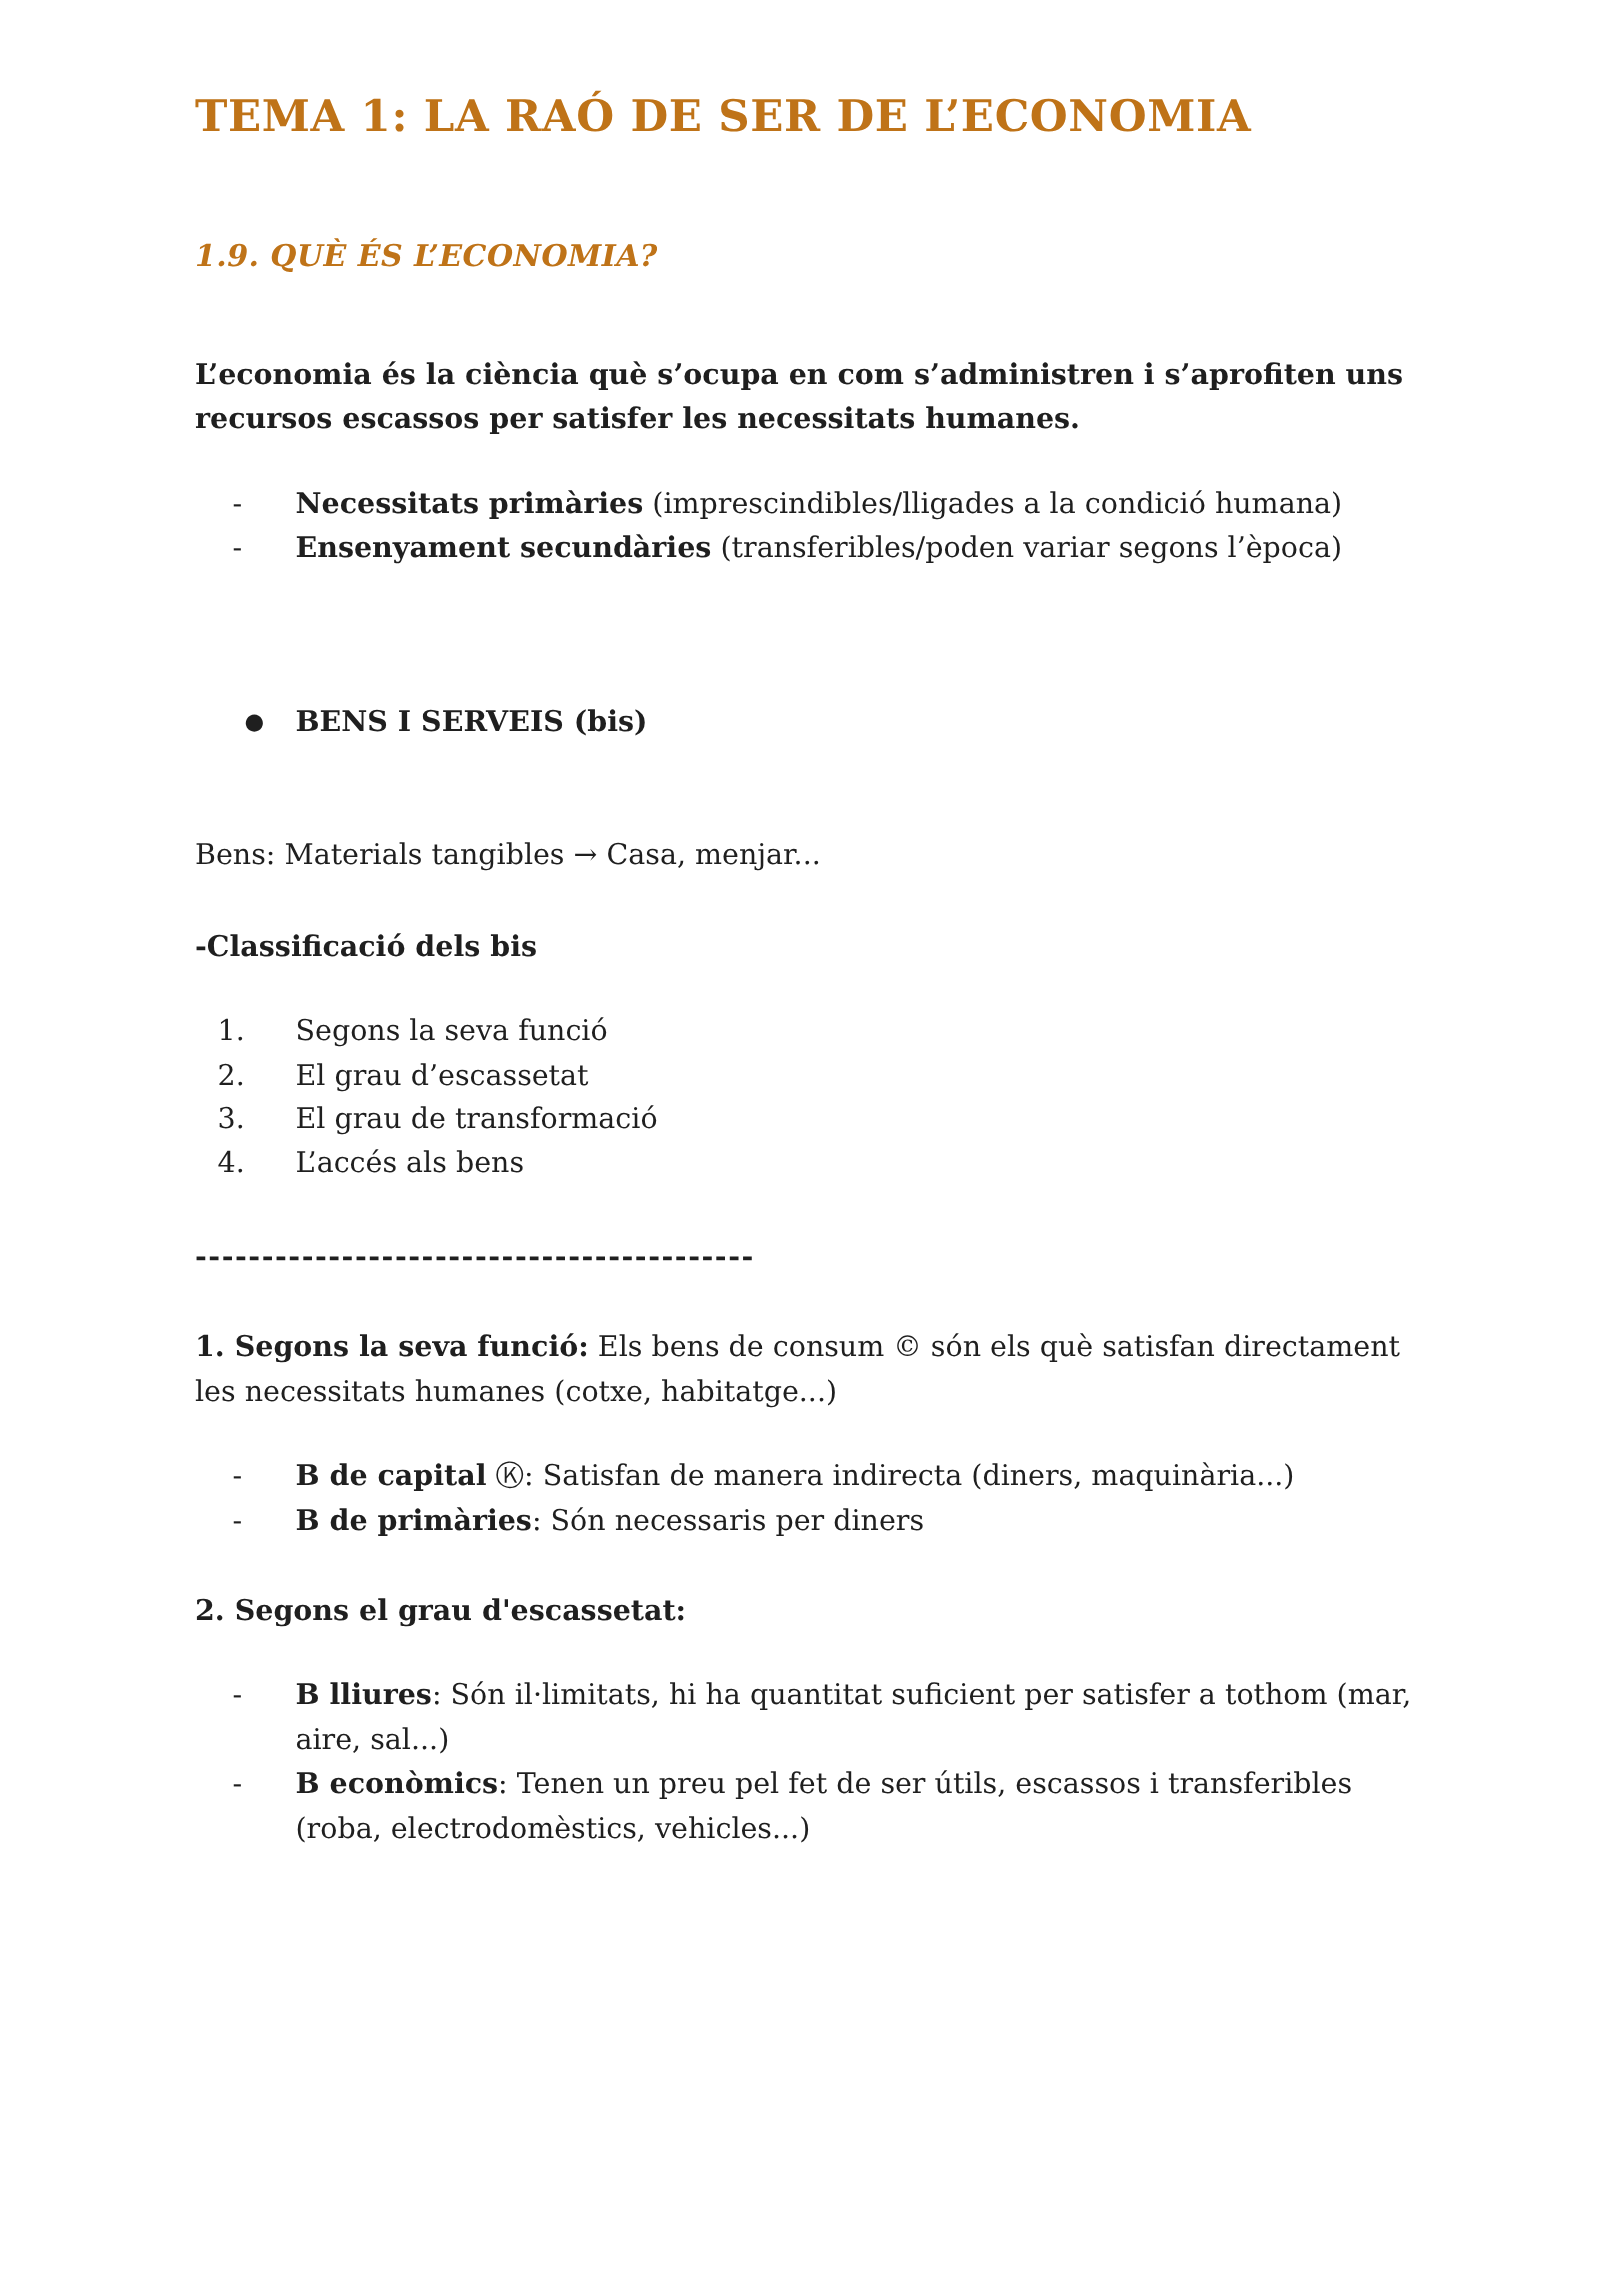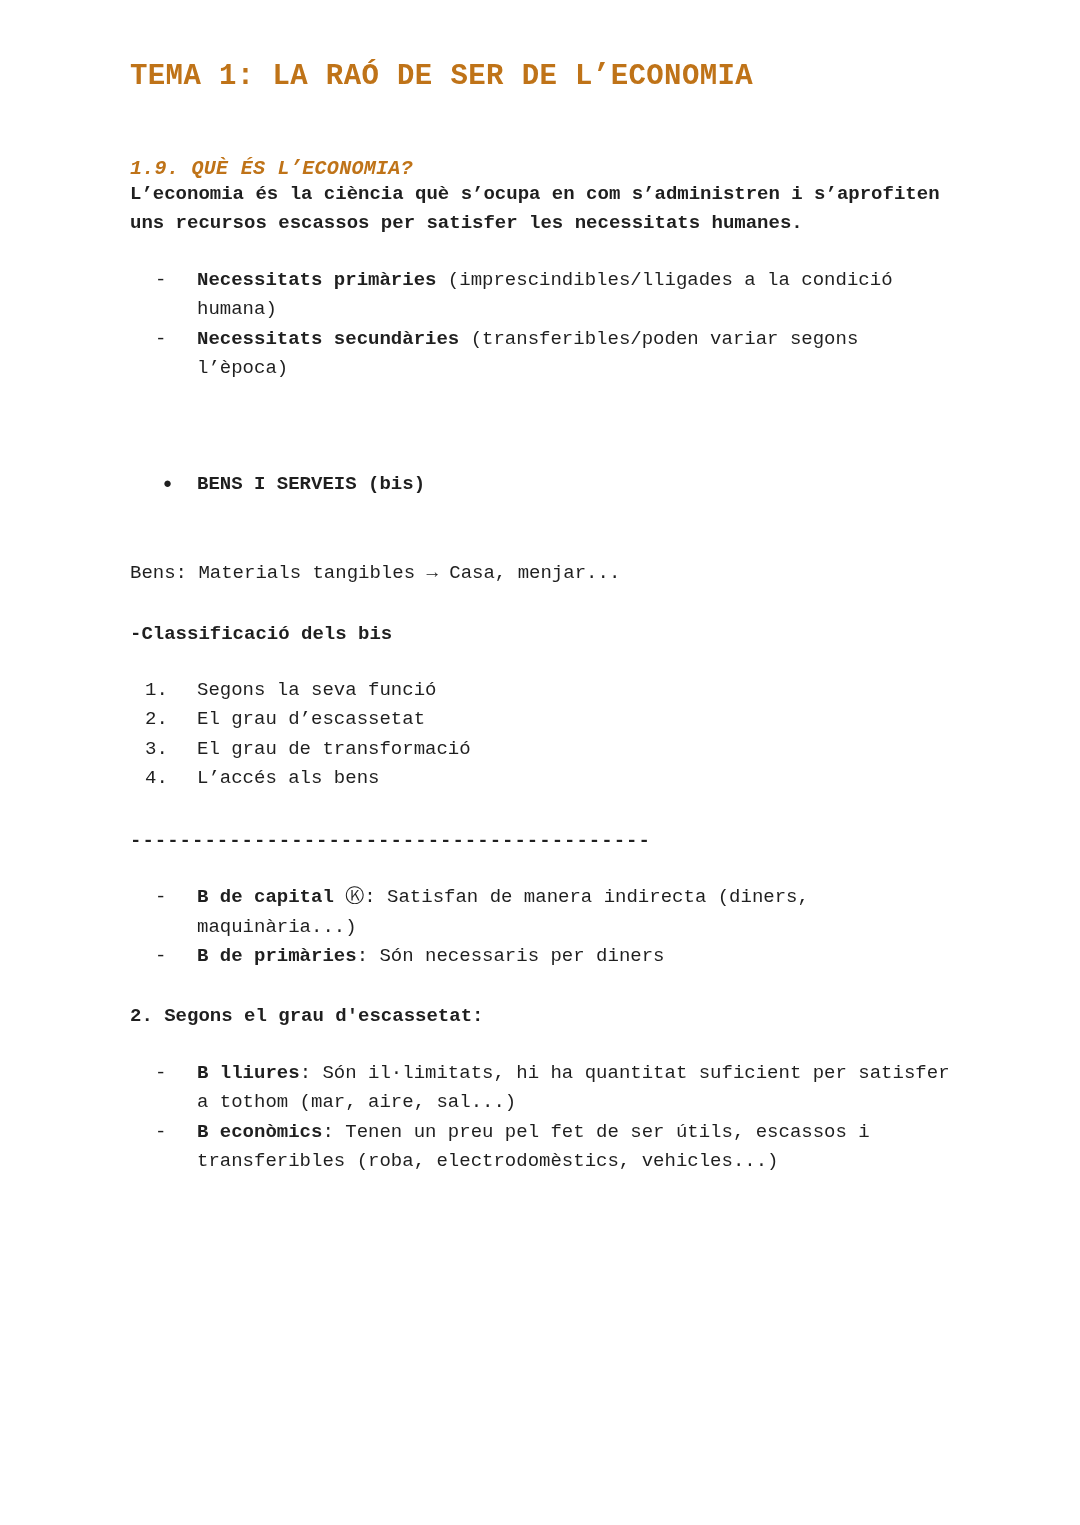--- a/index.html
+++ b/index.html
@@ -8,42 +8,41 @@
     width: 1080px;
     height: 1525px;
     font-family: "DejaVu Serif", "Liberation Serif", serif;
     color: var(--text-color, #1f1f1f);
     overflow: hidden;
   }
   .page {
     padding: 60px 130px 40px 130px;
     width: 1080px;
     height: 1525px;
-    font-family: Liberation Mono, monospace;
   }
   h1 {
     color: var(--heading-color, #bf7318);
     font-size: 29px;
     font-weight: bold;
     letter-spacing: 0.4px;
   }
   h2 {
     color: var(--heading-color, #bf7318);
     font-size: 20px;
     font-weight: bold;
     font-style: italic;
     letter-spacing: 0.3px;
     margin-top: 64px;
   }
   p, li, .bullet-row {
     font-size: 19px;
     line-height: 1.55;
   }
   .bold-para { font-weight: bold; }
-  .mt-lg { }
+  .mt-lg { margin-top: 54px; }
   .mt-md { margin-top: 31px; }
   .mt-sm { margin-top: 27px; }
   .mt-xl { margin-top: 86px; }
   .mt-xxl { margin-top: 60px; }
 
   ul.dash-list, ol.num-list { list-style: none; }
   ul.dash-list li {
     display: flex;
     padding-left: 25px;
   }
@@ -89,21 +88,21 @@
   <p class="bold-para mt-lg">L’economia és la ciència què s’ocupa en com s’administren i s’aprofiten uns recursos escassos per satisfer les necessitats humanes.</p>
 
 
   <ul class="dash-list mt-sm">
     <li>
       <span class="marker">-</span>
       <span class="li-text"><b>Necessitats primàries</b><span> (imprescindibles/lligades a la condició humana)</span></span>
     </li>
     <li>
       <span class="marker">-</span>
-      <span class="li-text"><b>Necessitats secundàries</b><span> (transferibles/poden variar segons l’època)</span></span>
+      <span class="li-text"><b>Ensenyament secundàries</b><span> (transferibles/poden variar segons l’època)</span></span>
     </li>
   </ul>
 
   <div class="bullet-row mt-xl">
     <span class="marker">●</span>
     <span class="li-text">BENS I SERVEIS (bis)</span>
   </div>
 
   <p class="mt-xxl">Bens: Materials tangibles  →  Casa, menjar...</p>
 
@@ -124,20 +123,21 @@
       <span class="li-text">El grau de transformació</span>
     </li>
     <li>
       <span class="num">4.</span>
       <span class="li-text">L’accés als bens</span>
     </li>
   </ol>
 
   <p class="separator">------------------------------------------</p>
 
+  <p class="mt-md"><b>1. Segons la seva funció:</b><span> Els bens de consum © són els què satisfan directament les necessitats humanes (cotxe, habitatge...)</span></p>
 
   <ul class="dash-list mt-sm">
     <li>
       <span class="marker">-</span>
       <span class="li-text"><b>B de capital</b><span> Ⓚ: Satisfan de manera indirecta (diners, maquinària...)</span></span>
     </li>
     <li>
       <span class="marker">-</span>
       <span class="li-text"><b>B de primàries</b><span>: Són necessaris per diners</span></span>
     </li>

